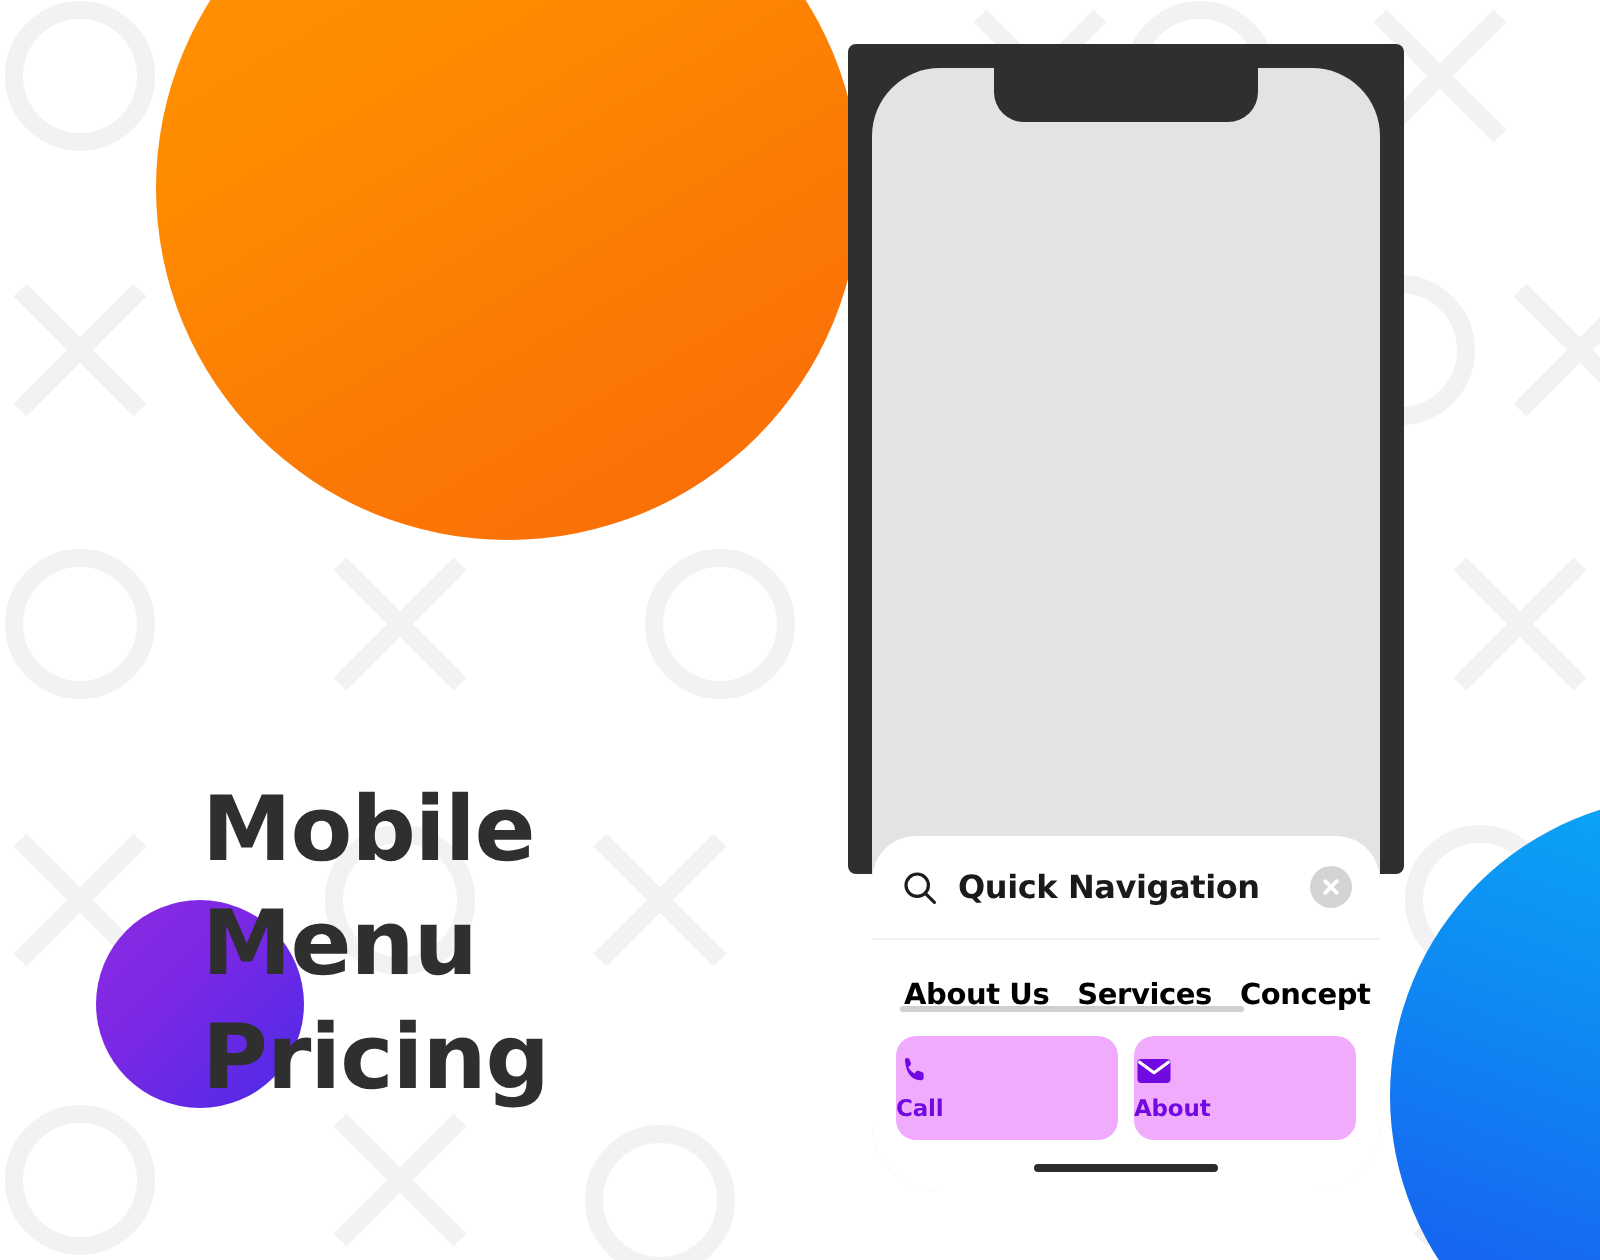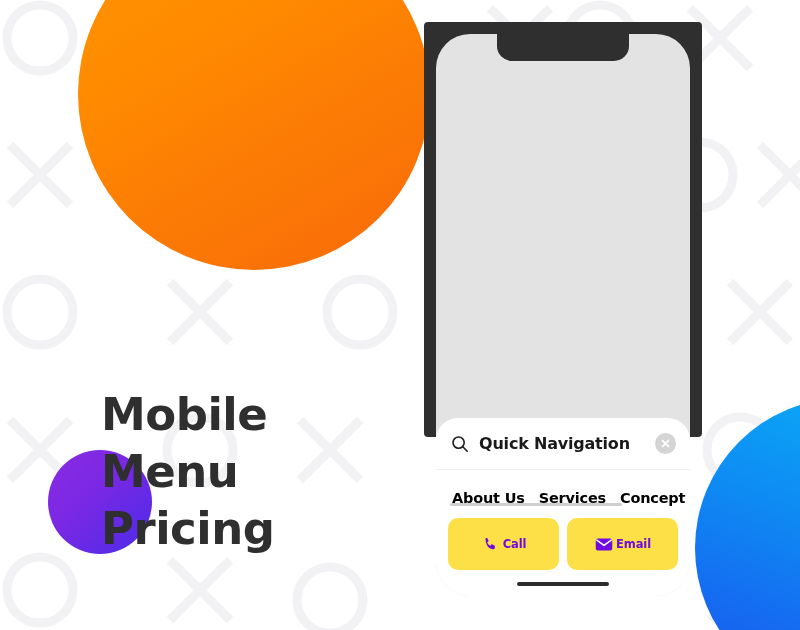--- a/index.html
+++ b/index.html
@@ -195,26 +195,26 @@
   }
 
   
   .actions {
     display: flex;
     gap: 8px;
     padding: 6px 12px 4px 12px;
   }
   .action {
     flex: 1 1 0;
-    background: #fde047;
+    background: #f0abfc;
     border-radius: 10px;
     height: 52px;
     display: flex;
-    flex-direction: row;
-    align-items: center;
+    flex-direction: column;
+    align-items: flex-start;
     justify-content: center;
     gap: 3px;
     cursor: pointer;
   }
   .action-icon {
     width: 19px; height: 17px;
     display: flex; align-items: center; justify-content: center;
     color: #7209E0;
   }
   .action-icon svg { display: block; }
@@ -333,21 +333,21 @@
             <span class="action-label">Call</span>
           </div>
 
           <div class="action">
             <span class="action-icon">
               <svg width="18" height="15" viewBox="0 0 24 19" xmlns="http://www.w3.org/2000/svg">
                 <rect x="1" y="1.5" width="22" height="16" rx="2.6" fill="currentColor"></rect>
                 <path d="M2.4 3.6 L12 10.6 L21.6 3.6" fill="none" stroke="#FFFFFF" stroke-width="2.1" stroke-linejoin="round" stroke-linecap="round"></path>
               </svg>
             </span>
-            <span class="action-label">Email</span>
+            <span class="action-label">About</span>
           </div>
 
 
         </div>
 
         <div class="home-indicator"></div>
       </div>
     </div>
   </div>
 

